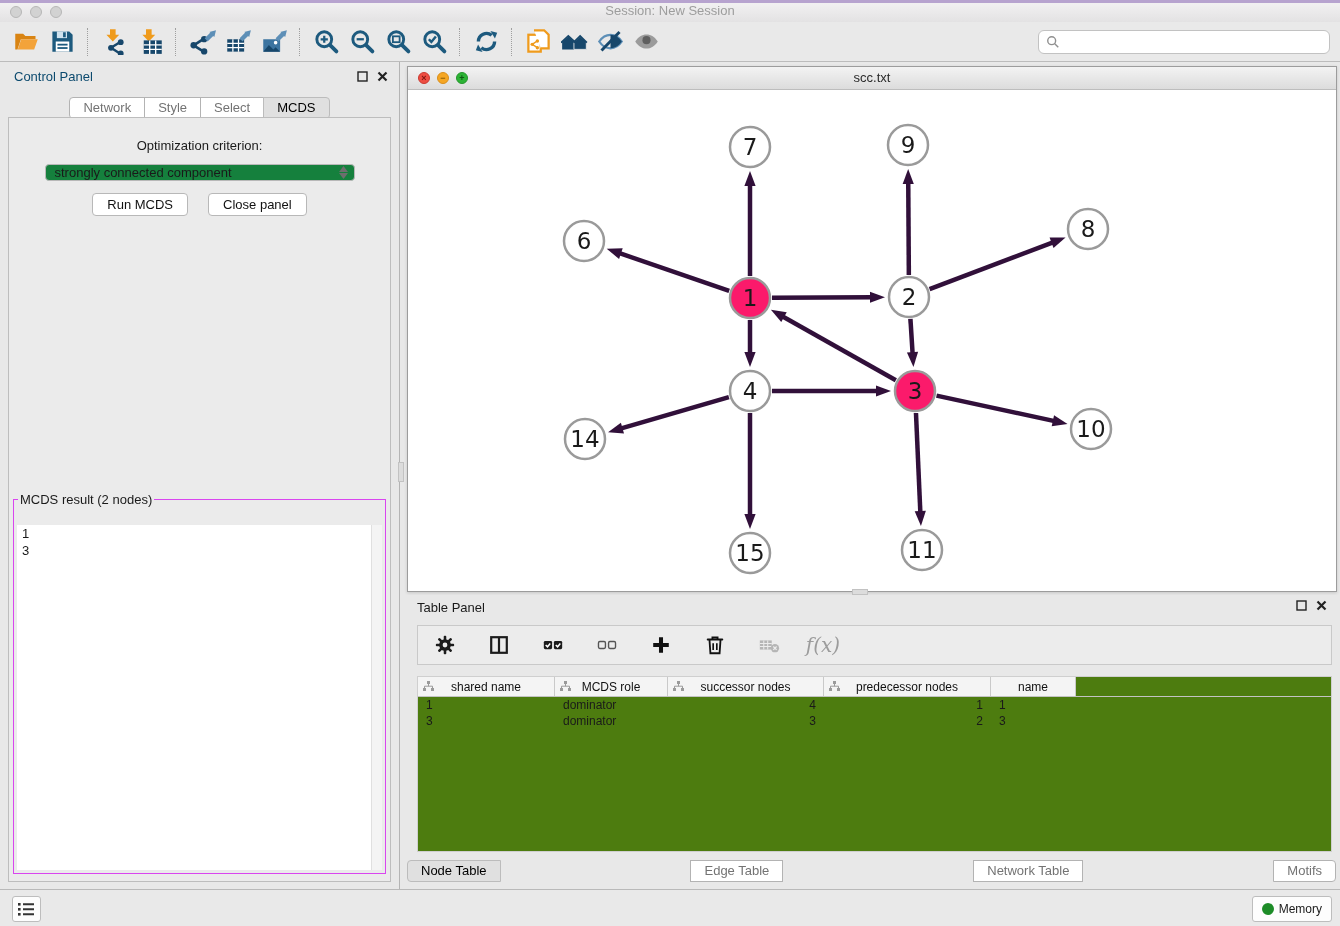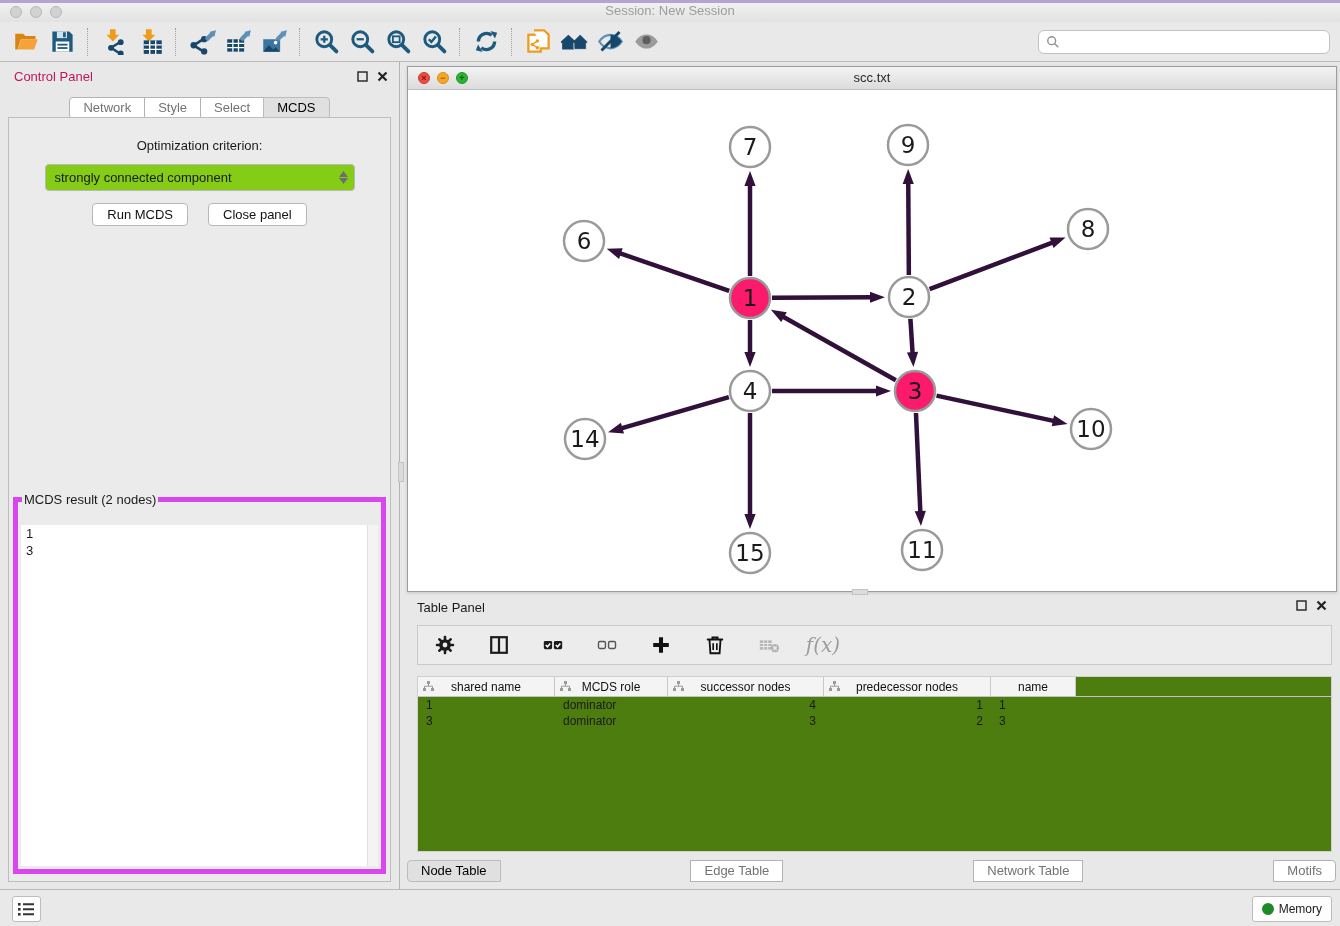--- a/index.html
+++ b/index.html
@@ -20,40 +20,40 @@
   .tbtn svg{width:27px;height:27px;}
   .tsep{width:1px;height:28px;border-left:1px dotted #9f9f9f;margin:0 7px;flex:0 0 auto;}
   .searchbox{position:absolute;right:10px;top:8px;width:292px;height:24px;background:#fff;
              border:1px solid #c2c2c2;border-radius:6px;display:flex;align-items:center;box-sizing:border-box;}
   .searchbox svg{width:14px;height:14px;margin:0 4px 0 7px;flex:0 0 auto;}
   .searchbox input{border:none;outline:none;flex:1;height:18px;font-size:13px;background:transparent;font-family:"Liberation Sans",sans-serif;}
   
   .control-panel{position:absolute;left:0;top:62px;width:400px;bottom:36px;background:#e8e8e8;
                  border-right:1px solid #b4b4b4;box-sizing:border-box;}
   .panel-head{position:absolute;top:0;left:0;right:0;height:30px;}
-  .panel-head .ptitle{position:absolute;left:14px;top:7px;font-size:13px;color:#be185d;}
+  .panel-head .ptitle{position:absolute;left:14px;top:7px;font-size:13px;color:#0c4a6e;}
   .winbtn{position:absolute;top:8px;width:13px;height:13px;display:flex;align-items:center;justify-content:center;}
   .tabs{display:flex;justify-content:center;}
   .tab{background:#fff;border:1px solid #b3b3b3;margin-left:-1px;padding:2px 13px;font-size:13px;
        line-height:16px;color:#737373;}
   .tab:first-child{border-radius:4px 0 0 4px;margin-left:0;}
   .tab:last-child{border-radius:0 4px 4px 0;}
   .tab.active{background:#e0e0e0;color:#000000;border-color:#bcbcbc;}
   .cp-tabs{position:absolute;top:35px;left:0;right:0;}
   .cp-box{position:absolute;left:8px;right:8px;top:55px;bottom:8px;border:1px solid #bdbdbd;
           background:#ebebeb;box-sizing:border-box;}
   .opt-label{text-align:center;margin-top:20px;font-size:13px;}
-  .select{width:310px;height:27px;margin:11px auto 0 auto;background:#84cc16;border:1px solid #b8b8b8;
+  .select{width:310px;height:17px;margin:11px auto 0 auto;background:#15803d;border:1px solid #b8b8b8;
           border-radius:4px;display:flex;align-items:center;font-size:13px;box-sizing:border-box;position:relative;}
   .select .sel-text{padding-left:9px;flex:1;}
   .select .stepper{width:16px;height:100%;display:flex;flex-direction:column;align-items:center;justify-content:center;gap:1px;margin-right:2px;}
   .btn-row{display:flex;justify-content:center;gap:20px;margin-top:12px;}
   .mac-btn{background:#fff;border:1px solid #b8b8b8;border-radius:4px;font-size:13px;padding:3px 14px;
            font-family:"Liberation Sans",sans-serif;color:#111;}
-  .result-fs{position:absolute;left:4px;right:4px;top:374px;bottom:7px;border:5px solid #d946ef;
+  .result-fs{position:absolute;left:4px;right:4px;top:374px;bottom:7px;border:1px solid #d946ef;
              margin:0;padding:2px;box-sizing:border-box;background:#ebebeb;}
   .result-fs legend{font-size:13px;padding:0 2px;margin-left:2px;}
   .result-area{position:absolute;left:3px;right:3px;top:18px;bottom:3px;background:#fff;overflow:hidden;}
   .result-line{font-size:13px;line-height:17px;padding-left:5px;font-family:"Liberation Sans",sans-serif;}
   .result-scroll{position:absolute;right:0;top:0;bottom:0;width:10px;background:#f4f4f4;border-left:1px solid #e0e0e0;}
   
   .net-window{position:absolute;left:407px;top:66px;right:3px;height:526px;background:#fff;
               border:1px solid #9c9c9c;box-sizing:border-box;box-shadow:0 1px 3px rgba(0,0,0,.15);}
   .net-titlebar{position:absolute;top:0;left:0;right:0;height:22px;
                 background:linear-gradient(#f3f3f3,#dcdcdc);border-bottom:1px solid #bdbdbd;}

